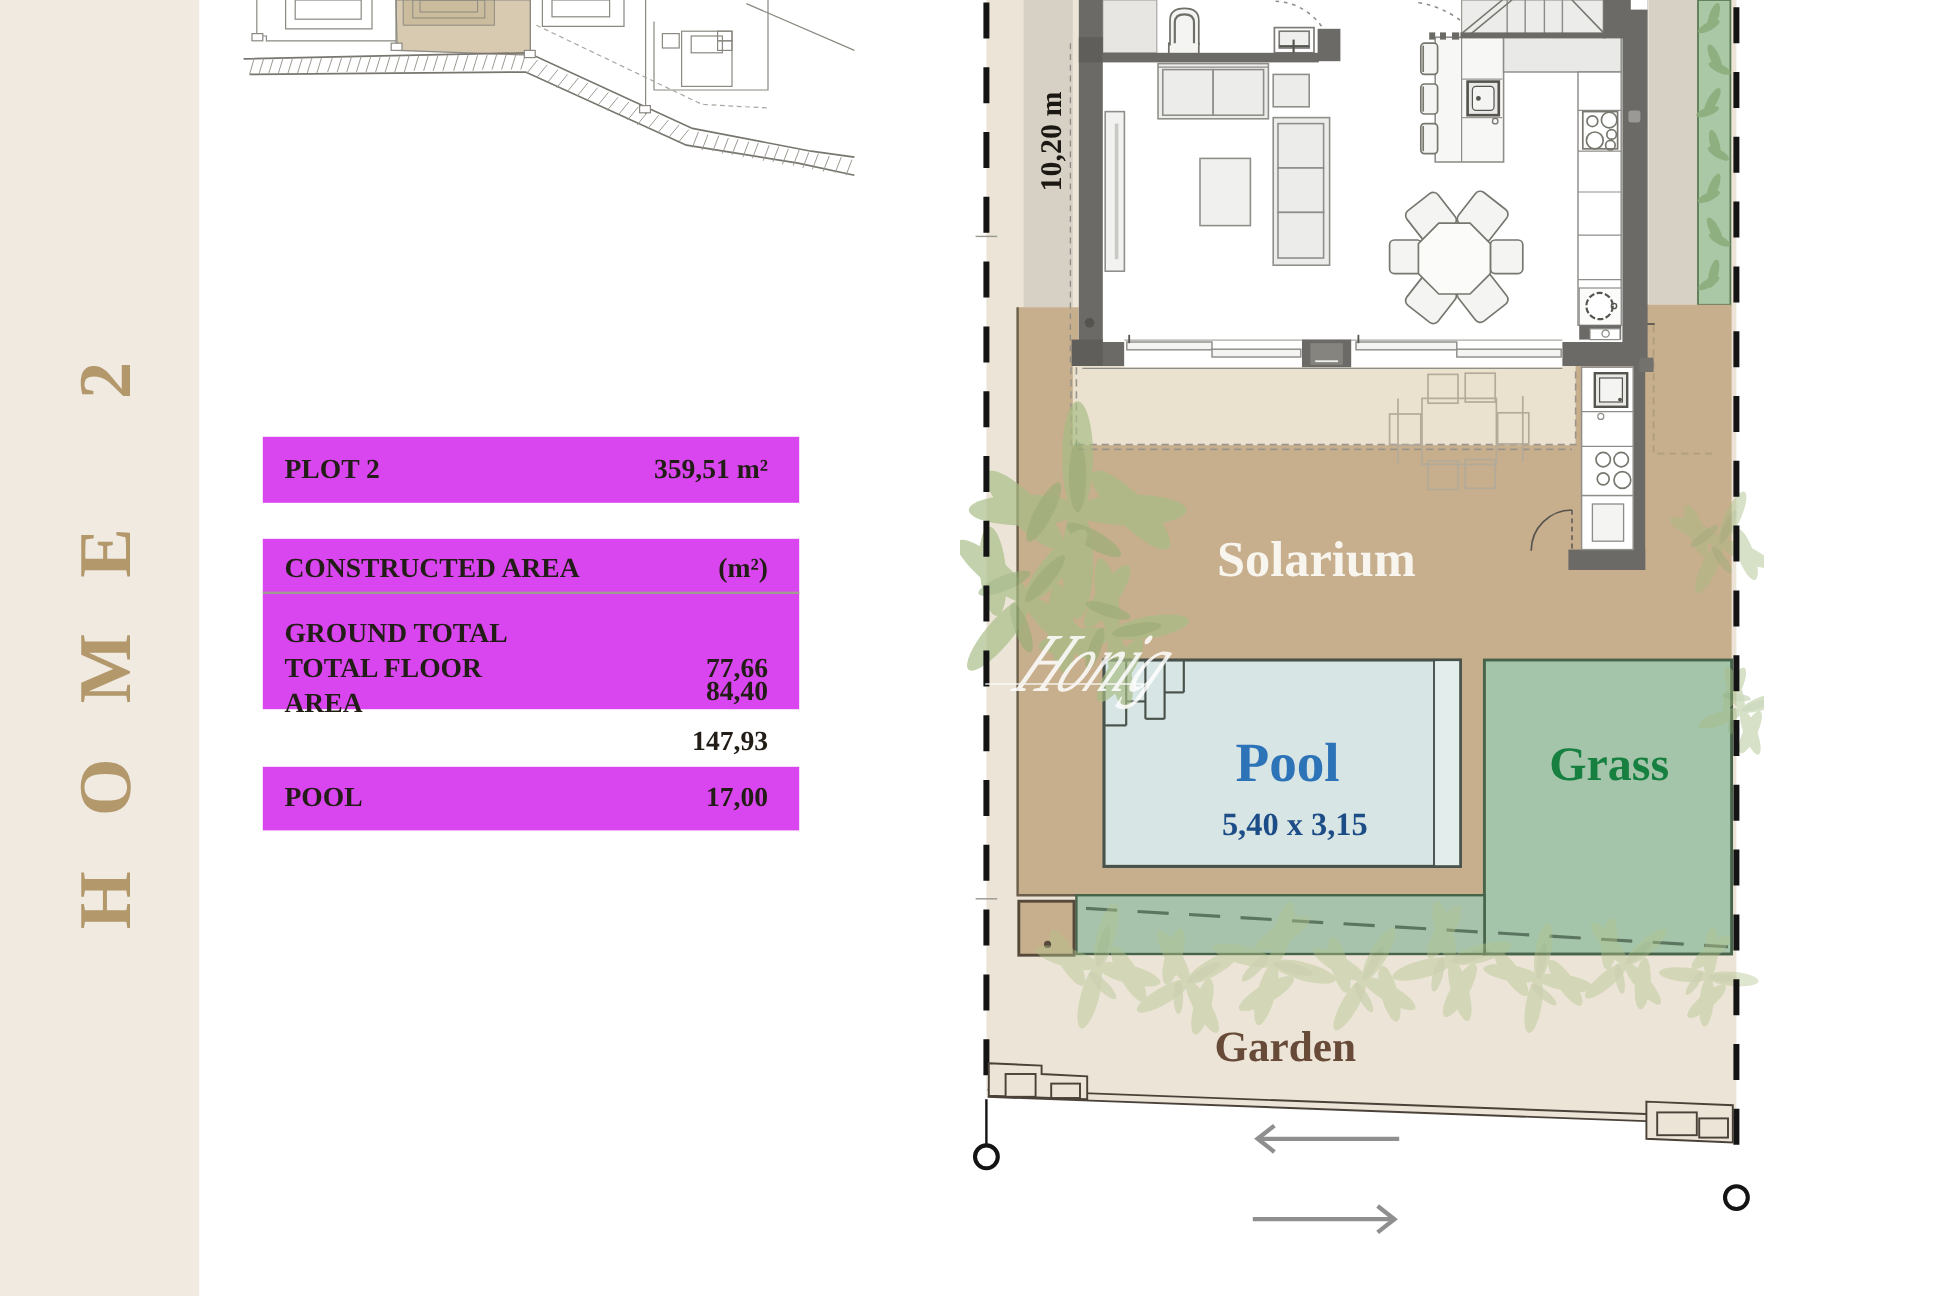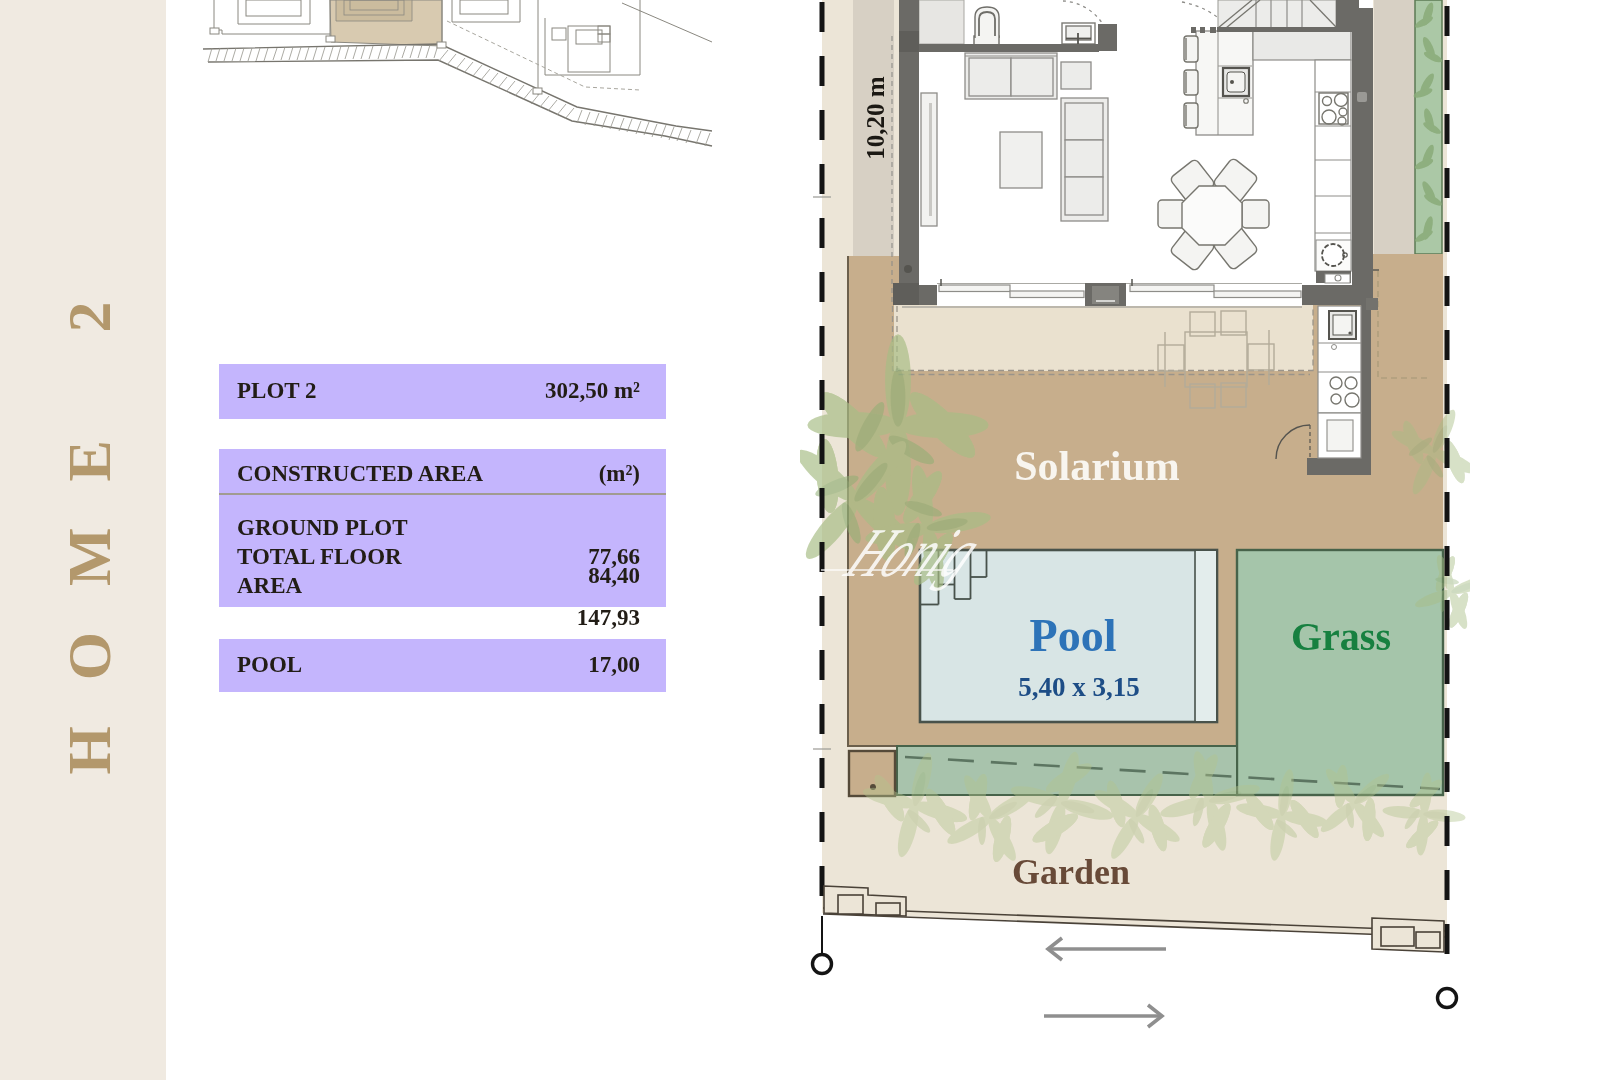--- a/index.html
+++ b/index.html
@@ -2,21 +2,21 @@
 <html><head>
 <meta charset="utf-8">
 <style>
   html,body{margin:0;padding:0;background:#ffffff;}
   .page{position:relative;width:1620px;height:1080px;overflow:hidden;background:#ffffff;
         font-family:"Liberation Serif", serif;}
   .sidebar{position:absolute;left:0;top:0;width:166px;height:1080px;background:#f0eae1;}
   .home2{position:absolute;left:89px;top:515px;transform:translate(-50%,-50%) rotate(-90deg);
          font-family:"Liberation Serif", serif;font-size:62px;font-weight:bold;color:#b3986c;
          letter-spacing:46px;white-space:nowrap;}
-  .tbl{position:absolute;background:#c4b5fd;color:#221d16;font-weight:bold;font-size:23px;}
+  .tbl{position:absolute;background:#d946ef;color:#221d16;font-weight:bold;font-size:23px;}
   .tbl .lft{position:absolute;left:18px;}
   .tbl .rgt{position:absolute;right:26px;text-align:right;}
 </style>
 </head>
 <body>
 <div class="page">
 
   <div class="sidebar"></div>
 
   <div class="home2">HOME 2</div>
@@ -128,28 +128,28 @@
     <g fill="#ffffff" stroke="#8a8880" stroke-width="1">
       <rect x="210" y="28" width="9" height="6"></rect>
       <rect x="326" y="36" width="9" height="6"></rect>
       <rect x="437" y="42" width="9" height="6"></rect>
       <rect x="533" y="88" width="9" height="6"></rect>
     </g>
   </svg>
 
   <div class="tbl" style="left:219px;top:364px;width:447px;height:55px;">
     <span class="lft" style="top:14px;">PLOT 2</span>
-    <span class="rgt" style="top:14px;">302,50 m²</span>
+    <span class="rgt" style="top:14px;">359,51 m²</span>
   </div>
 
-  <div class="tbl" style="left:219px;top:449px;width:447px;height:158px;">
+  <div class="tbl" style="left:219px;top:449px;width:447px;height:142px;">
     <span class="lft" style="top:12px;">CONSTRUCTED AREA</span>
     <span class="rgt" style="top:12px;">(m²)</span>
     <div style="position:absolute;left:0;top:44px;width:447px;border-top:2px solid #a19b91;"></div>
-    <span class="lft" style="top:66px;">GROUND PLOT</span>
+    <span class="lft" style="top:66px;">GROUND TOTAL</span>
     <span class="rgt" style="top:66px;margin-top:48px;">84,40</span>
     <span class="lft" style="top:95px;">TOTAL FLOOR</span>
     <span class="rgt" style="top:95px;">77,66</span>
     <span class="lft" style="top:124px;">AREA</span>
     <span class="rgt" style="top:132px;margin-top:24px;">147,93</span>
   </div>
 
   <div class="tbl" style="left:219px;top:639px;width:447px;height:53px;">
     <span class="lft" style="top:13px;">POOL</span>
     <span class="rgt" style="top:13px;">17,00</span>

